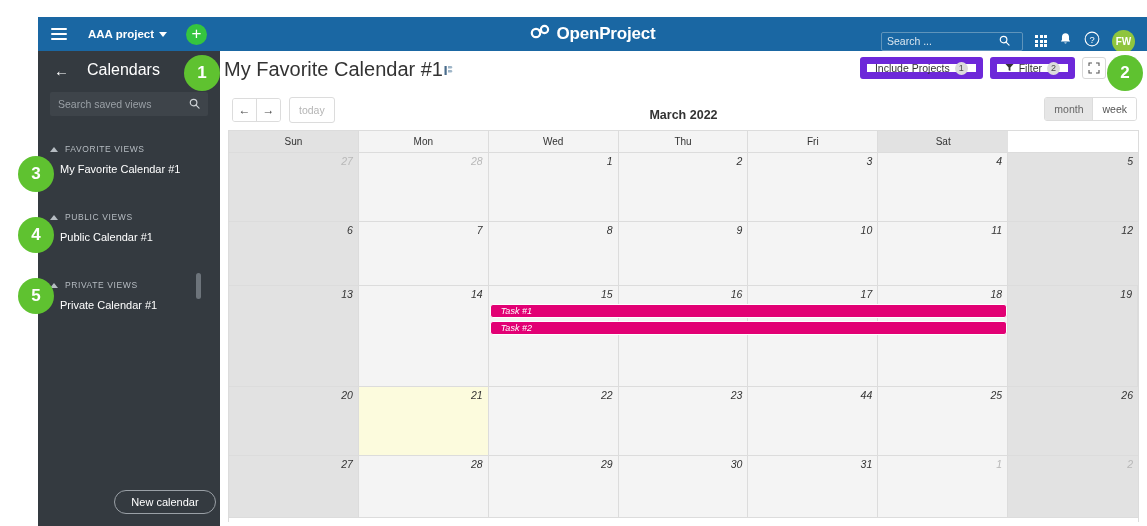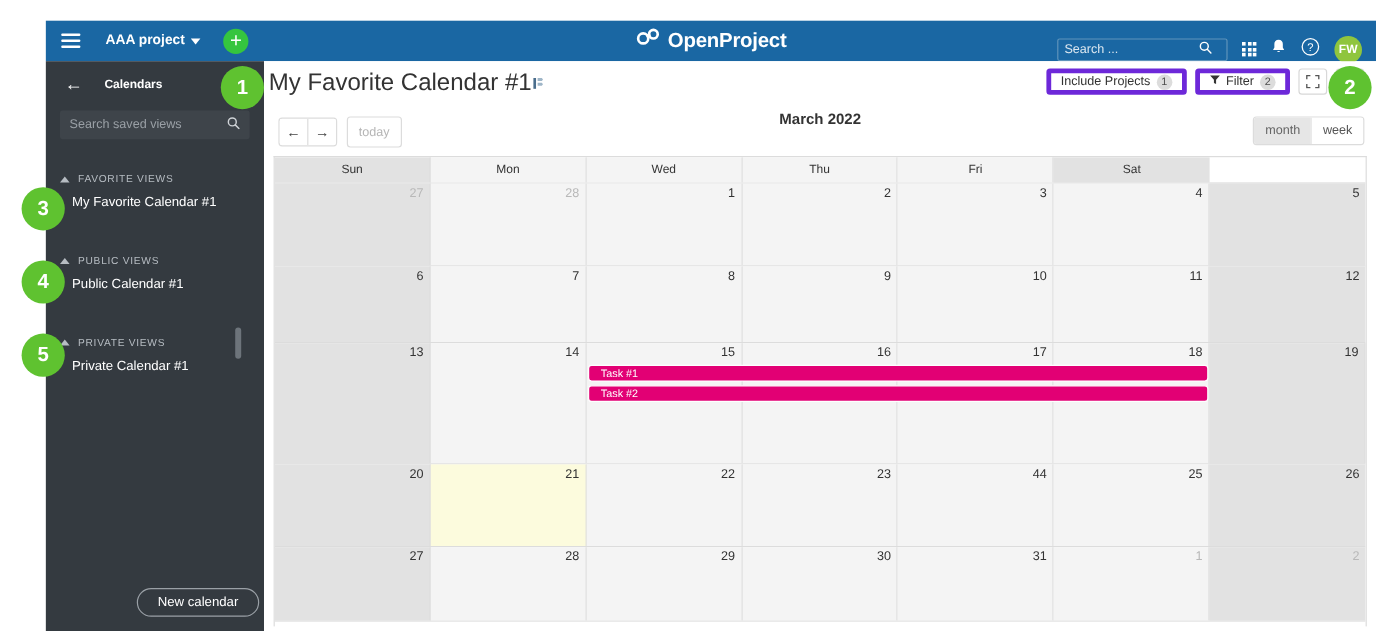--- a/index.html
+++ b/index.html
@@ -170,22 +170,22 @@
     padding-left: 16px;
     gap: 18px;
   }
   .back-arrow {
     color: #ffffff;
     font-size: 15px;
     line-height: 1;
     cursor: pointer;
   }
   .sidebar-title {
-    font-size: 10px;
-    font-weight: bold;
+    font-size: 16px;
+    font-weight: normal;
     color: #ffffff;
   }
 
   .saved-search {
     margin: 3px 12px 0 12px;
     height: 24px;
     background: #3e444a;
     border-radius: 2px;
     display: flex;
     align-items: center;
@@ -296,21 +296,21 @@
 
   .header-tools {
     position: absolute;
     right: 10px;
     top: 6px;
     display: flex;
     align-items: center;
     gap: 7px;
   }
   .tool-btn {
-    border: 4px solid #6d28d9;
+    border: 7px solid #6d28d9;
     background: #ffffff;
     border-radius: 3px;
     height: 22px;
     display: flex;
     align-items: center;
     gap: 5px;
     padding: 0 8px;
     font-size: 10.5px;
     color: #333333;
     cursor: pointer;
@@ -376,21 +376,21 @@
     padding: 0 9px;
     font-size: 10.5px;
     color: #b5b5b5;
     background: #fff;
     display: flex; align-items: center;
     cursor: default;
     font-family: "Liberation Sans", sans-serif;
   }
   .cal-title {
     position: absolute;
-    left: 0; right: 0; top: 2px;
+    left: 0; right: 0; top: 18px;
     text-align: center;
     font-size: 12.5px;
     font-weight: bold;
     color: #333;
   }
   .view-toggle {
     position: absolute;
     right: 10px; top: 7px;
     display: flex;
     border: 1px solid #dcdcdc;
@@ -438,20 +438,21 @@
   }
   .dow-cell:last-child { border-right: none; }
   .dow-cell.weekend { background: #e2e2e2; }
 
   .weeks { position: relative; }
   .week-row {
     display: grid;
     grid-template-columns: repeat(7, 1fr);
     border-bottom: 1px solid #dcdcdc;
     position: relative;
+    font-style: italic;
   }
   .day-cell {
     border-right: 1px solid #dcdcdc;
     box-sizing: border-box;
     background: #f4f4f4;
     position: relative;
   }
   .day-cell:last-child { border-right: none; }
   .day-cell.weekend { background: #e2e2e2; }
   .day-cell.today { background: #fcfbdd; }

